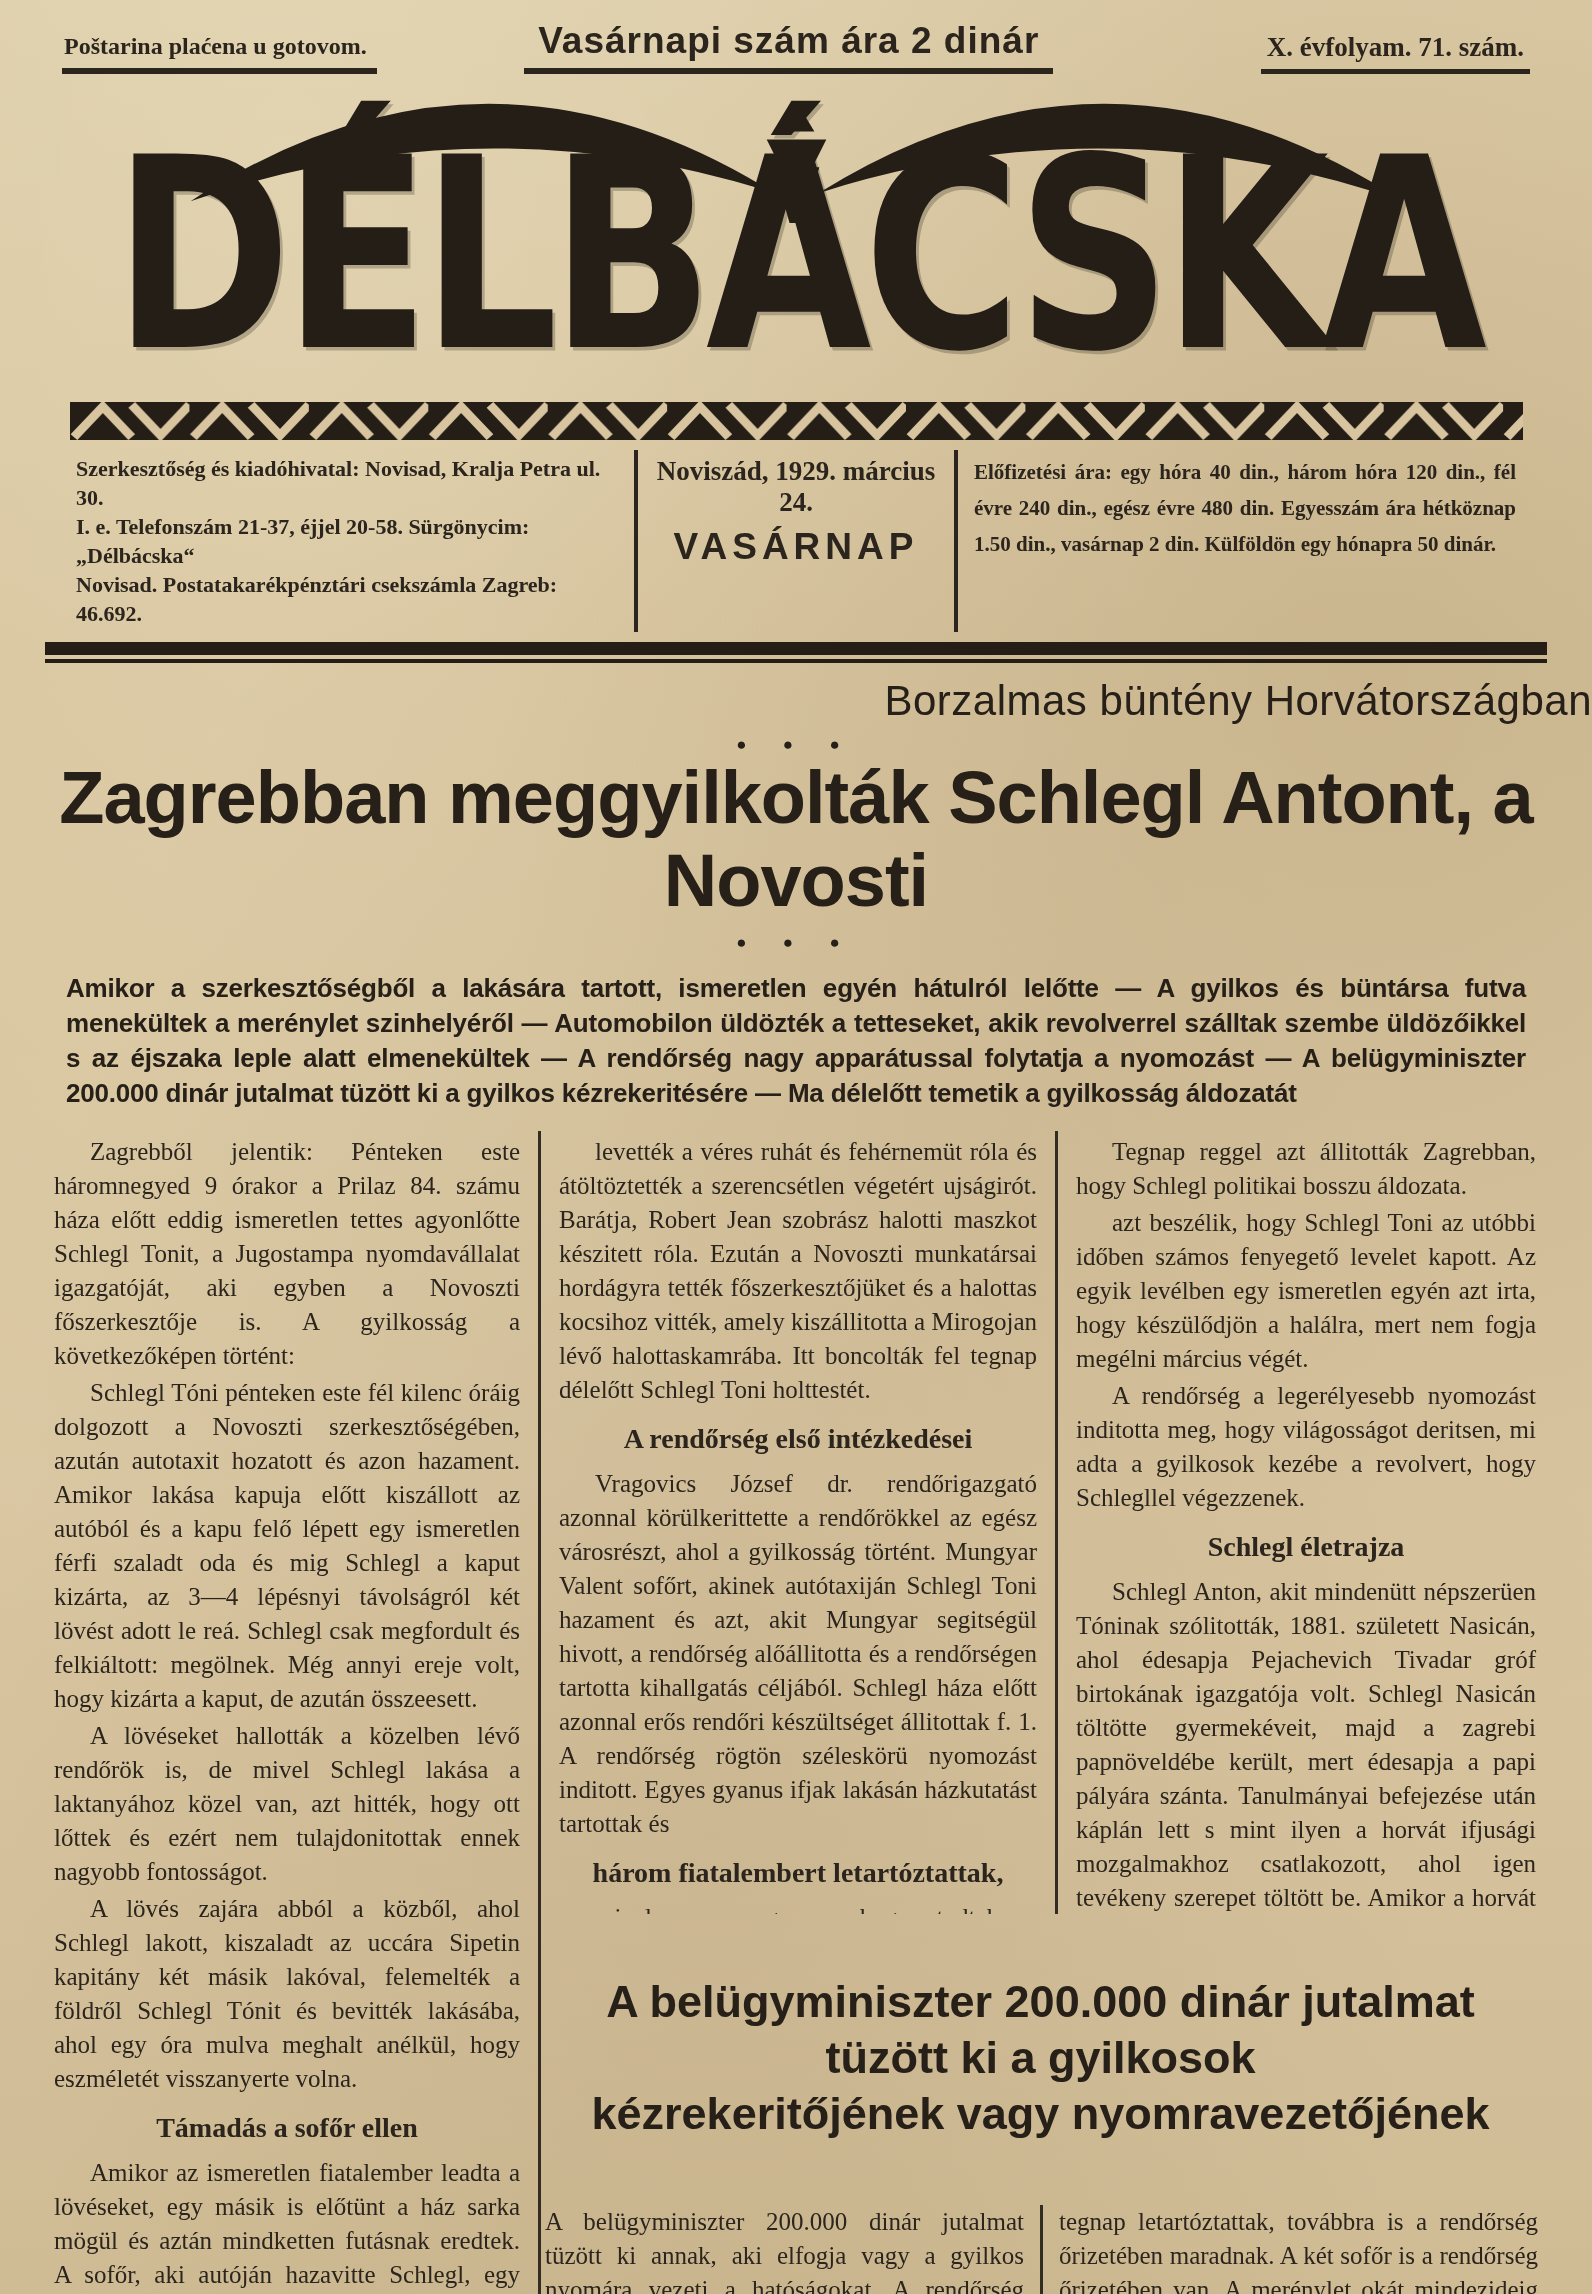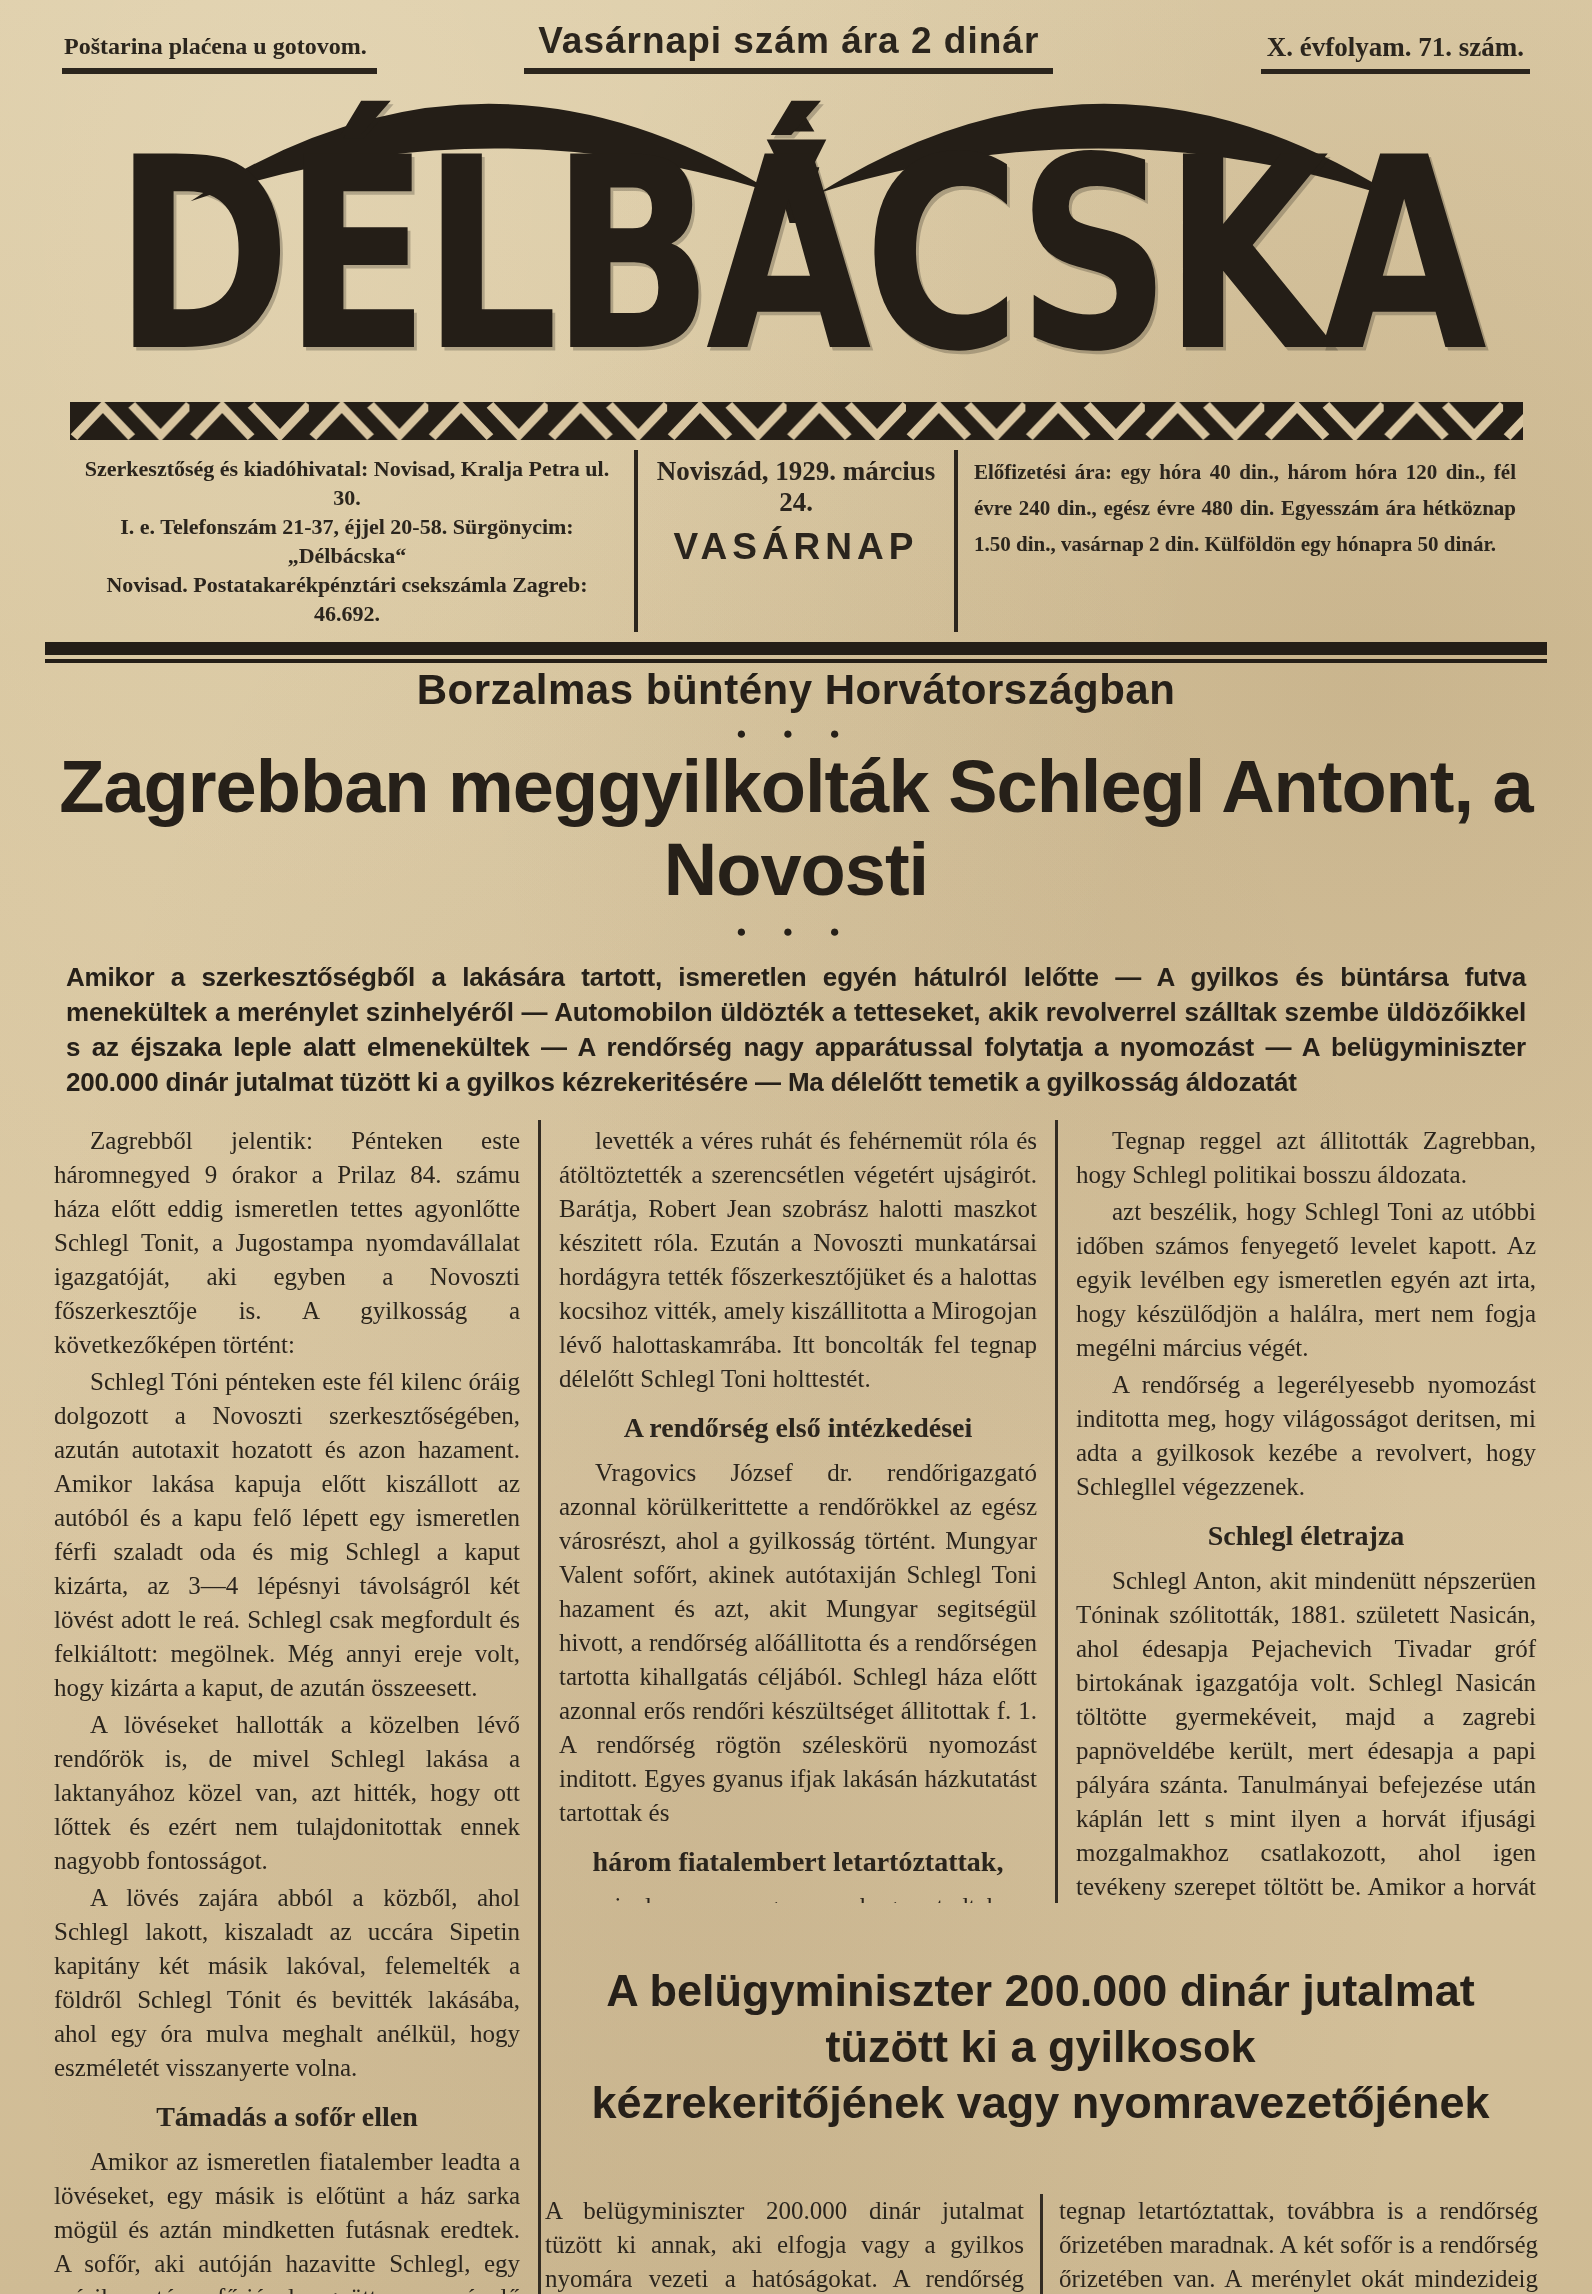--- a/index.html
+++ b/index.html
@@ -22,31 +22,31 @@
   .masthead{position:relative;height:366px;margin:0 70px;}
   .mast-orn{position:absolute;left:0;top:0;width:1453px;height:149px;}
   .mast-title{position:absolute;left:0;top:36px;width:1453px;text-align:center;
     font-family:"DejaVu Sans",sans-serif;font-weight:bold;font-size:225px;line-height:1.25;
     letter-spacing:-8px;color:#241e17;transform:scale(.95,1.18);transform-origin:50% 40%;
     text-shadow:3px 3px 0 rgba(36,30,23,.25);}
   .mast-zigzag{position:absolute;left:0;bottom:0;width:1453px;height:38px;}
   
   .inforow{display:flex;align-items:stretch;margin:10px 62px 0 62px;}
   .info-cell{padding:4px 14px;}
-  .info-address{flex:0 0 542px;font-weight:bold;font-size:22px;line-height:29px;text-align:center;}
+  .info-address{flex:0 0 542px;font-weight:bold;font-size:22px;line-height:29px;}
   .info-divider{width:4px;background:#2b251d;margin:0 2px;}
   .info-date{flex:1 1 auto;text-align:center;padding-top:6px;}
   .info-dateline{font-size:27px;font-weight:bold;}
   .info-day{font-family:"Liberation Sans",sans-serif;font-weight:bold;font-size:37px;letter-spacing:5px;margin-top:8px;}
   .info-price{flex:0 0 542px;font-weight:bold;font-size:21px;line-height:36px;text-align:justify;}
   .rule-heavy{height:13px;background:#241e17;margin:10px 45px 0 45px;}
   .rule-thin{height:4px;background:#241e17;margin:4px 45px 0 45px;}
   
-  .kicker{margin-top:3px;text-align:center;font-family:"Liberation Sans",sans-serif;
-    font-weight:bold;font-size:42px;letter-spacing:0.5px;color:#262019;}
+  .kicker{margin-top:14px;text-align:right;font-family:"Liberation Sans",sans-serif;
+    font-weight:normal;font-size:42px;letter-spacing:0.5px;color:#262019;}
   .dots{text-align:center;font-size:17px;letter-spacing:16px;font-weight:bold;margin:10px 0 2px 0;color:#262019;}
   .headline{margin:6px 40px 0 40px;text-align:center;font-family:"Liberation Sans",sans-serif;
     font-weight:bold;color:#262019;font-size:74px;line-height:1.12;letter-spacing:-1px;}
   .lede{margin:18px 66px 0 66px;font-family:"Liberation Sans",sans-serif;font-weight:bold;
     font-size:26px;line-height:35px;text-align:justify;letter-spacing:-0.2px;color:#262019;}
   
   .content{display:flex;align-items:stretch;margin:20px 52px 0 52px;height:1303px;overflow:hidden;}
   .col{overflow:hidden;}
   .col1{flex:0 0 466px;padding:4px 18px 0 2px;border-right:3px solid #332c23;}
   .rightwrap{flex:1 1 auto;display:flex;flex-direction:column;}

